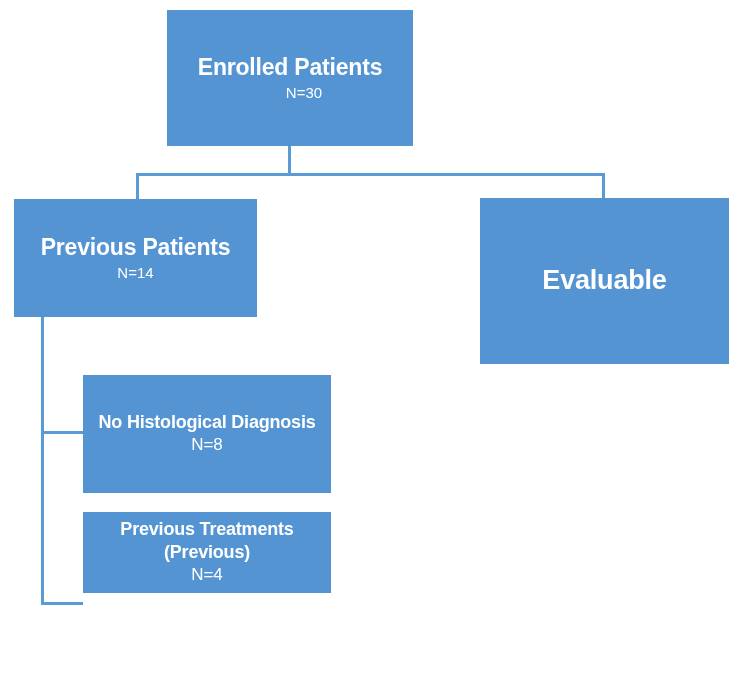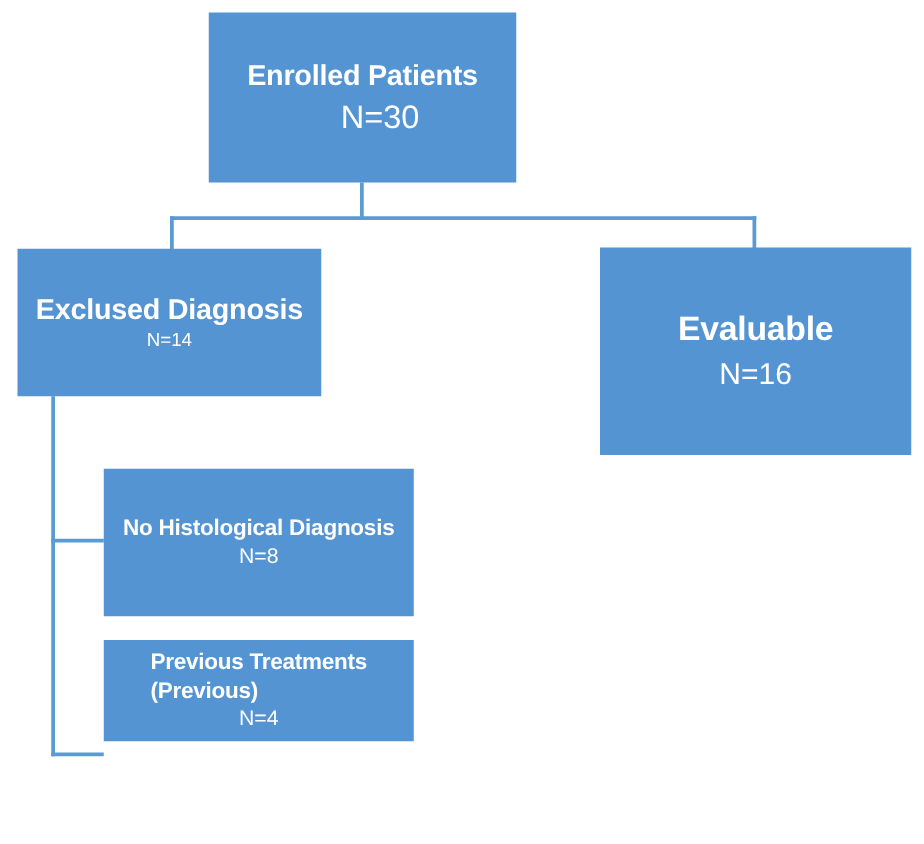--- a/index.html
+++ b/index.html
@@ -22,34 +22,35 @@
     overflow: hidden;
   }
   .node {
     position: absolute;
     background: var(--box-fill);
     color: var(--text);
     display: flex;
     flex-direction: column;
     align-items: center;
     justify-content: center;
+    text-align: center;
     box-sizing: border-box;
     padding: 4px;
   }
   .node .title {
     font-weight: bold;
     letter-spacing: -0.2px;
   }
   .node .count {
     font-weight: normal;
   }
   
   .node-enrolled   { left: 167px; top: 10px;  width: 246px; height: 136px; }
   .node-enrolled .title { font-size: 23px; line-height: 1.35; }
-  .node-enrolled .count { font-size: 26px; line-height: 1.35; margin-left: 28px; }
+  .node-enrolled .count { font-size: 15px; line-height: 1.35; margin-left: 28px; }
   
   .node-excluded   { left: 14px;  top: 199px; width: 243px; height: 118px; }
   .node-excluded .title { font-size: 23px; line-height: 1.3; }
   .node-excluded .count { font-size: 15px; line-height: 1.35; }
   
   .node-evaluable  { left: 480px; top: 198px; width: 249px; height: 166px; }
   .node-evaluable .title { font-size: 27px; line-height: 1.4; }
   .node-evaluable .count { font-size: 24px; line-height: 1.45; }
   .node-evaluable .title span { display: block; }
   
@@ -83,29 +84,28 @@
   <div class="connector conn-v4"></div>
   <div class="connector conn-h2"></div>
   <div class="connector conn-h3"></div>
 
   <div class="node node-enrolled">
     <div class="title">Enrolled Patients</div>
     <div class="count">N=30</div>
   </div>
 
   <div class="node node-excluded">
-    <div class="title">Exclused Diagnosis</div>
+    <div class="title">Previous Patients</div>
     <div class="count">N=14</div>
   </div>
 
   <div class="node node-evaluable">
     <div class="title">
       <span>Evaluable</span>
     </div>
-    <div class="count">N=16</div>
   </div>
 
   <div class="node node-sm node-histology">
     <div class="title">No Histological Diagnosis</div>
     <div class="count">N=8</div>
   </div>
 
   <div class="node node-sm node-previous">
     <div class="title">
       <span>Previous Treatments</span>

